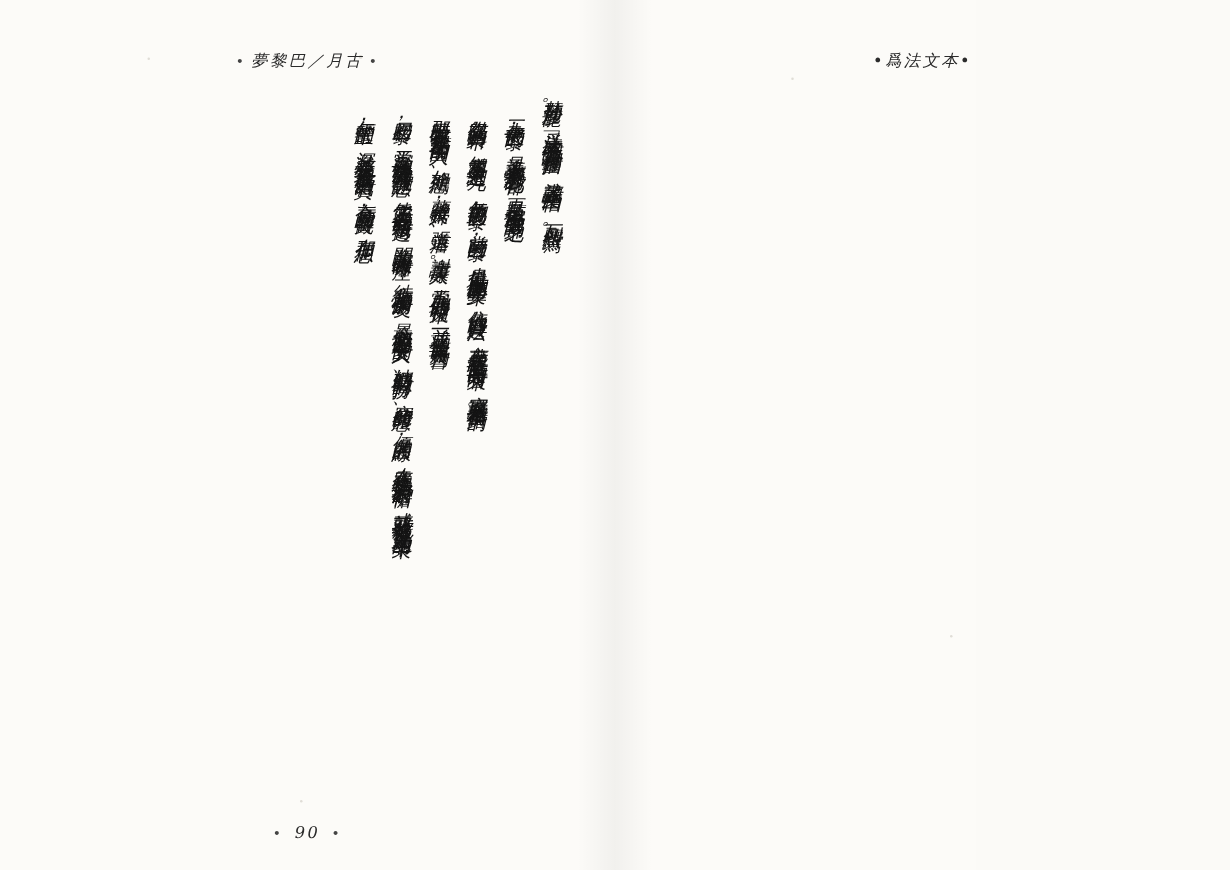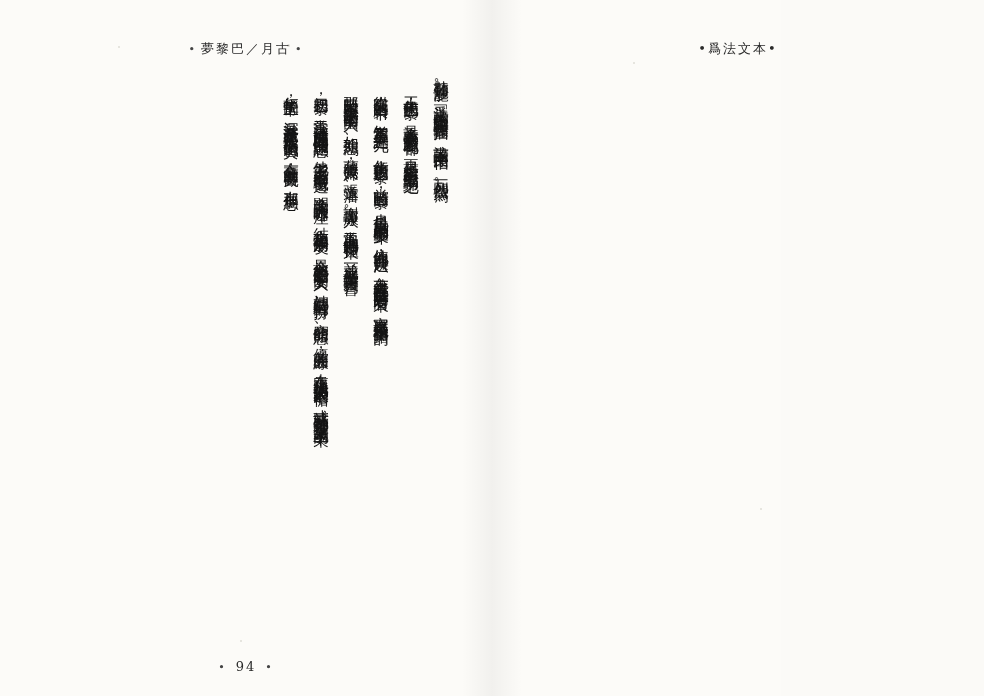--- a/index.html
+++ b/index.html
@@ -13,20 +13,21 @@
     font-family: "DejaVu Serif", "Liberation Serif", serif;
     color: #1a1a1a;
     overflow: hidden;
   }
 
   .book-spread {
     position: relative;
     width: 781px;
     height: 696px;
     background: #fcfbf8;
+    font-style: italic;
   }
 
   
   .gutter-shade {
     position: absolute;
     top: 0;
     left: 462px;
     width: 60px;
     height: 696px;
     background: linear-gradient(to right, rgba(0,0,0,0.00), rgba(0,0,0,0.045), rgba(0,0,0,0.00));
@@ -128,21 +129,21 @@
     <div class="body-text body-left">
       <p class="noindent">替勒麗沙龍。爲法文本「陶酒詩集」製作插圖，該書的序文由伯‧瓦烈熙撰寫。</p>
       <p>三十年代的巴黎，是許多人夢縈遐思的花都，更是藝術家心目中的謁翠之地。</p>
       <p>從有限的資料中，知道常玉大約是一九二○年前後到了巴黎，當時的巴黎，也是位風度翩翩的美少年，依他的自費赴法，衣著且能跟得上當時的時尚看來，家庭環境是相當不錯的。</p>
       <p>那時巴黎有不少學藝術的中國人，如徐悲鴻、蔣碧微夫婦，張道藩、謝壽康等人。常玉與他們時相往來，並成立一個畫會叫「天狗會」。</p>
       <p>初居巴黎，常玉深被法國浪漫的異國情調迷惑。他愛上了古老的巴黎城街道，開逸的露天咖啡座，結交志趣相投的朋友，最令他心折的是巴黎的女人；她們時髦的打扮、窈窕的體態、優美的曲線，走在路上飄揚如波浪的褶裾；或站或坐都有一種令人銷魂的丰采。</p>
       <p>年輕的常玉，深具波希米亞人浪子般落拓的氣質，有高度的審美觀，在那個思</p>
     </div>
 
     <div class="folio folio-left">
-      <span class="dot-mark">•</span><span class="num">94</span><span class="dot-mark">•</span>
+      <span class="dot-mark">•</span><span class="num">90</span><span class="dot-mark">•</span>
     </div>
   </div>
 
   <div class="page page-right">
 
     <div class="running-head" style="left:0; width:492px;">
       <span class="rh-inner">
         <span>•爲法文本•</span>
       </span>
     </div>

